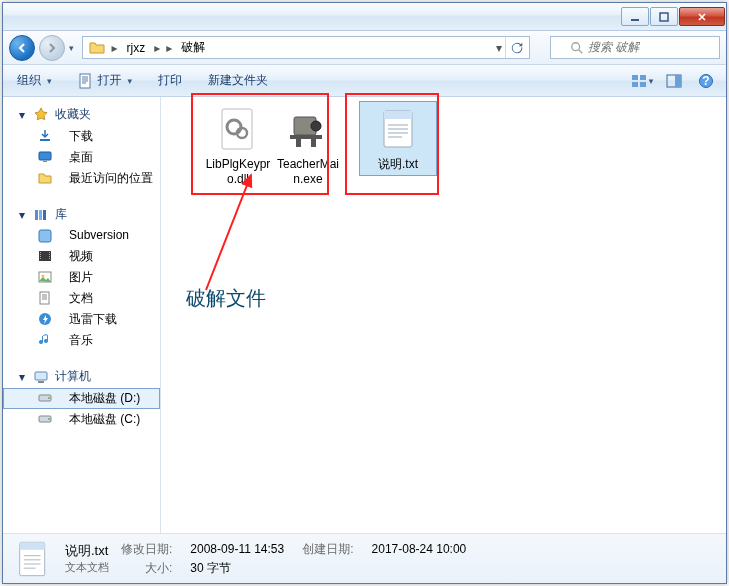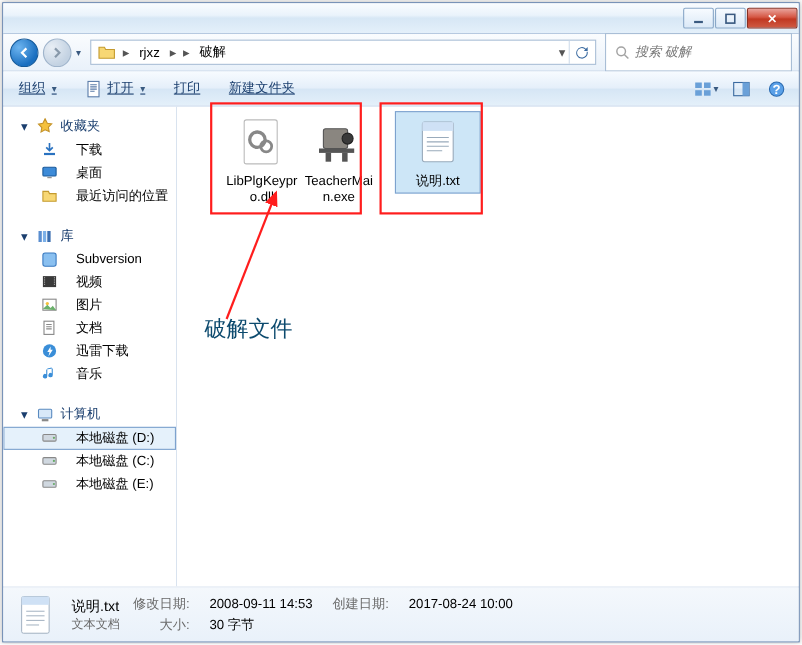--- a/index.html
+++ b/index.html
@@ -15,25 +15,25 @@
 .navrow { height: 34px; background: linear-gradient(to bottom,#fafcfe,#e9f1fa); border-bottom: 1px solid #c6d6ea; display: flex; align-items: center; padding: 0 6px; gap: 4px; }
 .navcircle { width: 26px; height: 26px; border-radius: 50%; display: flex; align-items: center; justify-content: center; }
 .navcircle.back { background: radial-gradient(circle at 30% 30%, #6db5f0, #1a6fc0 70%); border:1px solid #155a9a; }
 .navcircle.fwd { background: radial-gradient(circle at 30% 30%, #e8eef5, #c3d2e2 70%); border:1px solid #9fb4cb; }
 .navcircle svg { width: 12px; height: 12px; }
 .breadbox { flex:1; height: 23px; border:1px solid #a9bed6; background:#fff; display:flex; align-items:center; padding: 0 2px; margin: 0 4px; }
 .breadbox .foldericon { width:16px; height:16px; margin:0 4px; }
 .crumb { padding: 0 6px; height: 100%; display: inline-flex; align-items: center; cursor: pointer; }
 .crumbarrow { color:#555; padding: 0 3px; display: inline-flex; align-items: center; cursor: pointer; }
 .refreshbtn { width: 22px; height: 21px; display:flex; align-items:center; justify-content:center; border-left:1px solid #d0dceb; cursor: pointer; }
-.searchbox { width: 170px; height: 35px; border:1px solid #a9bed6; background:#fff; display:flex; align-items:center; padding:0 8px; color:#777; font-style: italic; }
+.searchbox { width: 170px; height: 23px; border:1px solid #a9bed6; background:#fff; display:flex; align-items:center; padding:0 19px; color:#777; font-style: italic; margin-left: 12px; }
 .searchbox svg { width:14px; height:14px; margin-right:4px; opacity:.6; }
 
 .toolbar { height: 32px; background: linear-gradient(to bottom,#f7fbff 0%,#e5effa 48%,#d6e6f5 52%,#e4f0fa 100%); border-bottom:1px solid #c0d3e8; display:flex; align-items:center; padding: 0 8px; gap: 14px; }
-.tbtn { display:flex; align-items:center; gap:4px; cursor: pointer; color:#1a3e6e; padding: 3px 6px; text-decoration: underline; }
+.tbtn { display:flex; align-items:center; gap:4px; cursor: pointer; color:#1a3e6e; padding: 3px 6px; }
 .tdrop::after { content:"▾"; font-size:9px; margin-left:2px; color:#3a5a80; }
 .tbtn svg { width:16px; height:16px; }
 .toolbar-right { margin-left:auto; display:flex; gap:8px; }
 .toolbar-right .iconbtn { width:24px; height:22px; display:flex; align-items:center; justify-content:center; cursor: pointer; }
 
 .body { flex:1; display:flex; min-height:0; }
 
 .sidebar { width: 158px; background:#fff; border-right:1px solid #d9e3ef; overflow-y:auto; padding: 6px 0; position:relative; }
 .sidebar::-webkit-scrollbar { width:17px; }
 .sidebar::-webkit-scrollbar-track { background:#f0f0f0; border-left:1px solid #dcdcdc; }
@@ -303,29 +303,20 @@
           </div>
         <div class="sitem">
             <span class="sicon">
               <svg viewBox="0 0 16 16">
                 <rect x="2" y="5" width="12" height="6" rx="1" fill="#d0d8e0" stroke="#888"></rect>
                 <circle cx="12" cy="8" r="1" fill="#6a6"></circle>
               </svg>
             </span>
             <span>本地磁盘 (C:)</span>
           </div>
-        <div class="sitem">
-            <span class="sicon">
-              <svg viewBox="0 0 16 16">
-                <rect x="2" y="5" width="12" height="6" rx="1" fill="#d0d8e0" stroke="#888"></rect>
-                <circle cx="12" cy="8" r="1" fill="#6a6"></circle>
-              </svg>
-            </span>
-            <span>本地磁盘 (E:)</span>
-          </div>
       </div>
       <div style="height:20px"></div>
     </div>
 
     <div class="content">
 
       <div class="fileitem" style="left:38px; top:4px;">
         <div class="filebig">
           <svg viewBox="0 0 48 48">
               <rect x="8" y="4" width="30" height="40" rx="2" fill="#fff" stroke="#bbb"></rect>

